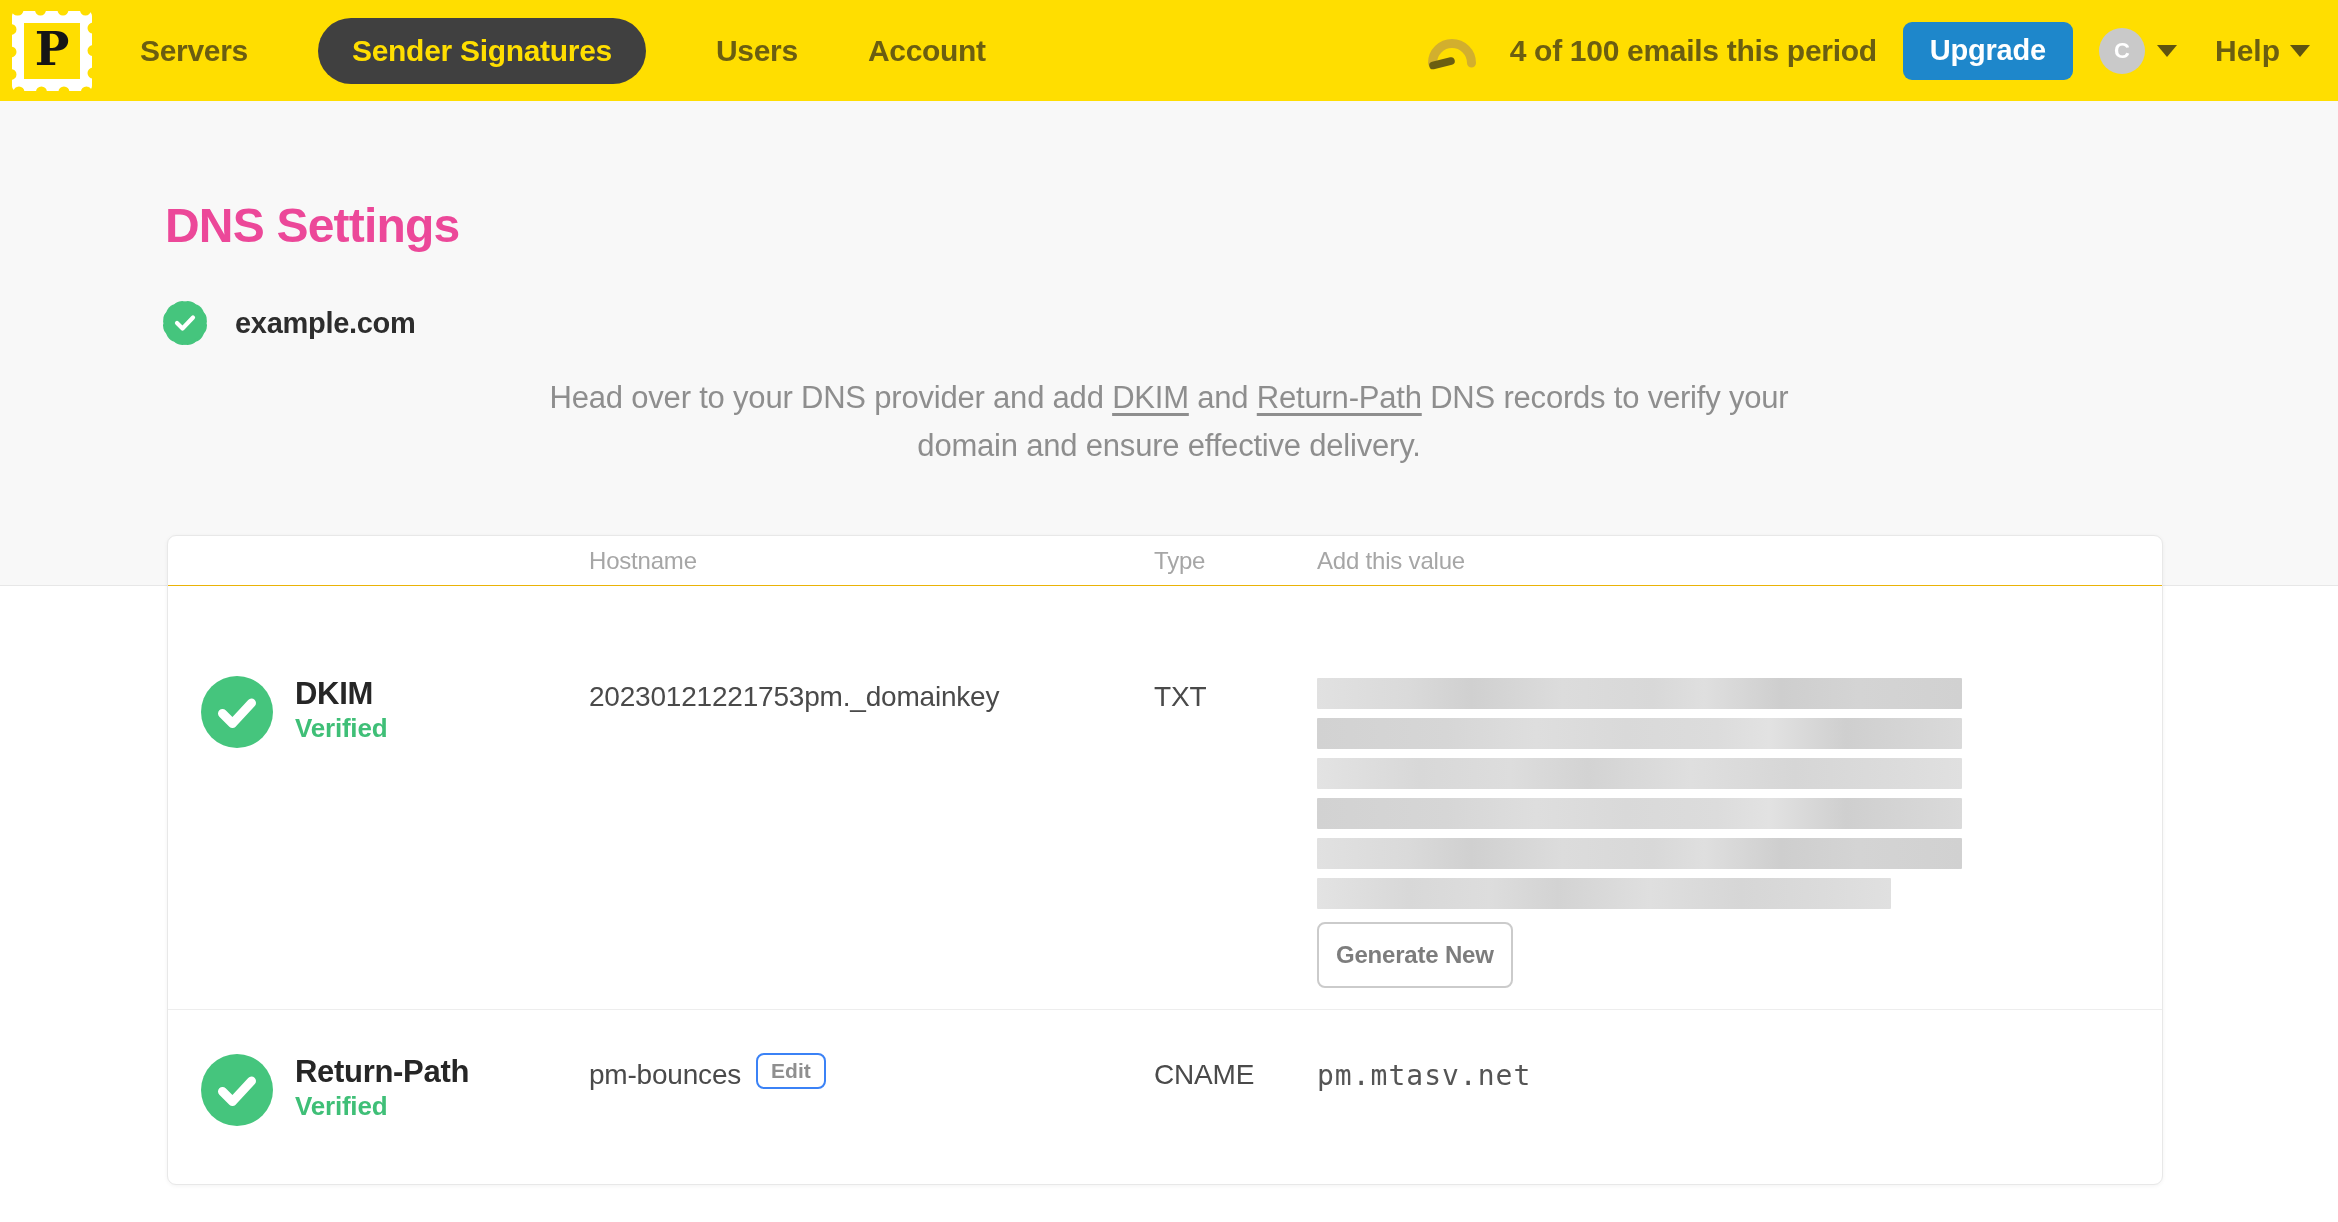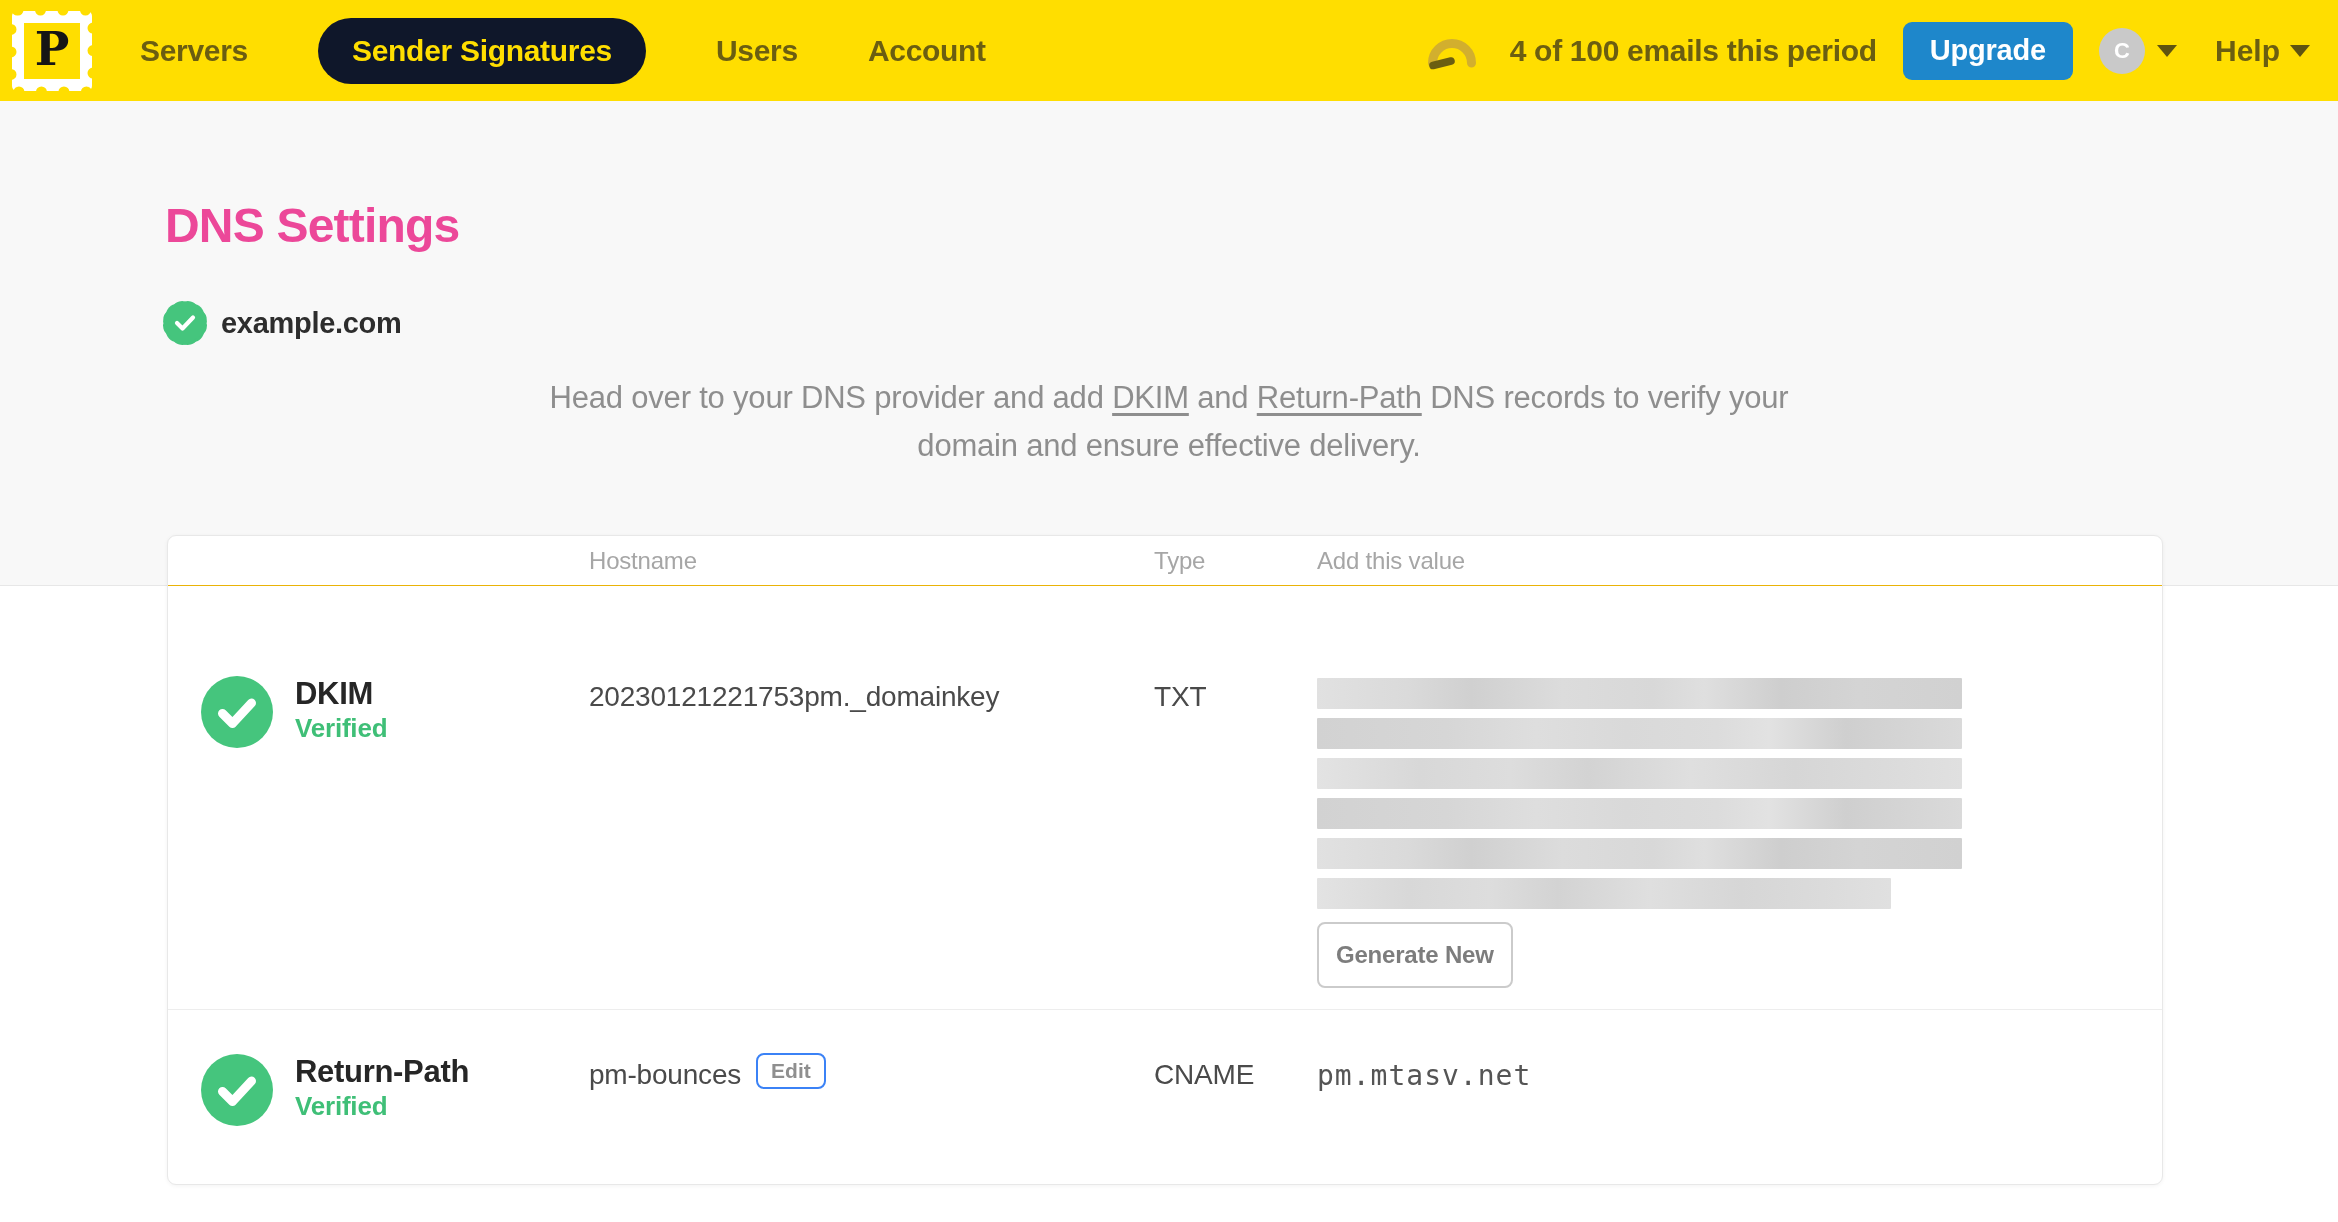--- a/index.html
+++ b/index.html
@@ -29,21 +29,21 @@
   .stamp-inner span {
     font-family:"DejaVu Serif","Liberation Serif",serif;
     font-weight:700; font-size:46px; color:#151515; line-height:1; padding-bottom:3px;
   }
   .nav-items { display:flex; align-items:center; margin-left:48px; gap:70px; }
   .nav-item {
     font-size:30px; font-weight:700; color:#6B5E11; cursor:pointer; white-space:nowrap;
     letter-spacing:-0.3px;
   }
   .nav-item.active {
-    background:#0f172a; color:#FFDE00; padding:16px 34px; border-radius:40px;
+    background:#404040; color:#FFDE00; padding:16px 34px; border-radius:40px;
   }
   .nav-right { margin-left:auto; display:flex; align-items:center; }
   .usage-group { display:flex; align-items:center; gap:30px; cursor:pointer; }
   .usage-text { font-size:30px; font-weight:700; color:#6B5E11; letter-spacing:-0.3px; white-space:nowrap; }
   .upgrade-btn {
     margin-left:26px; height:58px; padding:0 27px; border:none; border-radius:9px;
     background:#1E87CB; color:#fff; font-family:inherit;
     font-size:29px; font-weight:700; cursor:pointer; letter-spacing:-0.2px;
   }
   .avatar-group { margin-left:26px; display:flex; align-items:center; gap:12px; cursor:pointer; }
@@ -65,21 +65,21 @@
     background:#F8F8F8; border-bottom:1px solid #E7E7E7; z-index:0;
   }
 
   
   .page-title {
     position:absolute; left:165px; top:198px; z-index:2;
     font-size:48px; font-weight:700; letter-spacing:-0.8px; color:#ec4899;
   }
   .domain-row {
     position:absolute; left:163px; top:301px; z-index:2;
-    display:flex; align-items:center; gap:14px;
+    display:flex; align-items:center; gap:28px;
   }
   .seal { position:relative; width:44px; height:44px; flex:0 0 auto; }
   .seal i { position:absolute; inset:3px; background:#45C57D; border-radius:11px; display:block; }
   .seal i:nth-child(2) { transform:rotate(30deg); }
   .seal i:nth-child(3) { transform:rotate(60deg); }
   .seal svg { position:absolute; left:11px; top:12px; }
   .domain-name { font-size:29px; font-weight:700; color:#2D2D2D; letter-spacing:-0.3px; }
 
   .intro {
     position:absolute; top:374px; left:50%; transform:translateX(-50%); z-index:2;

